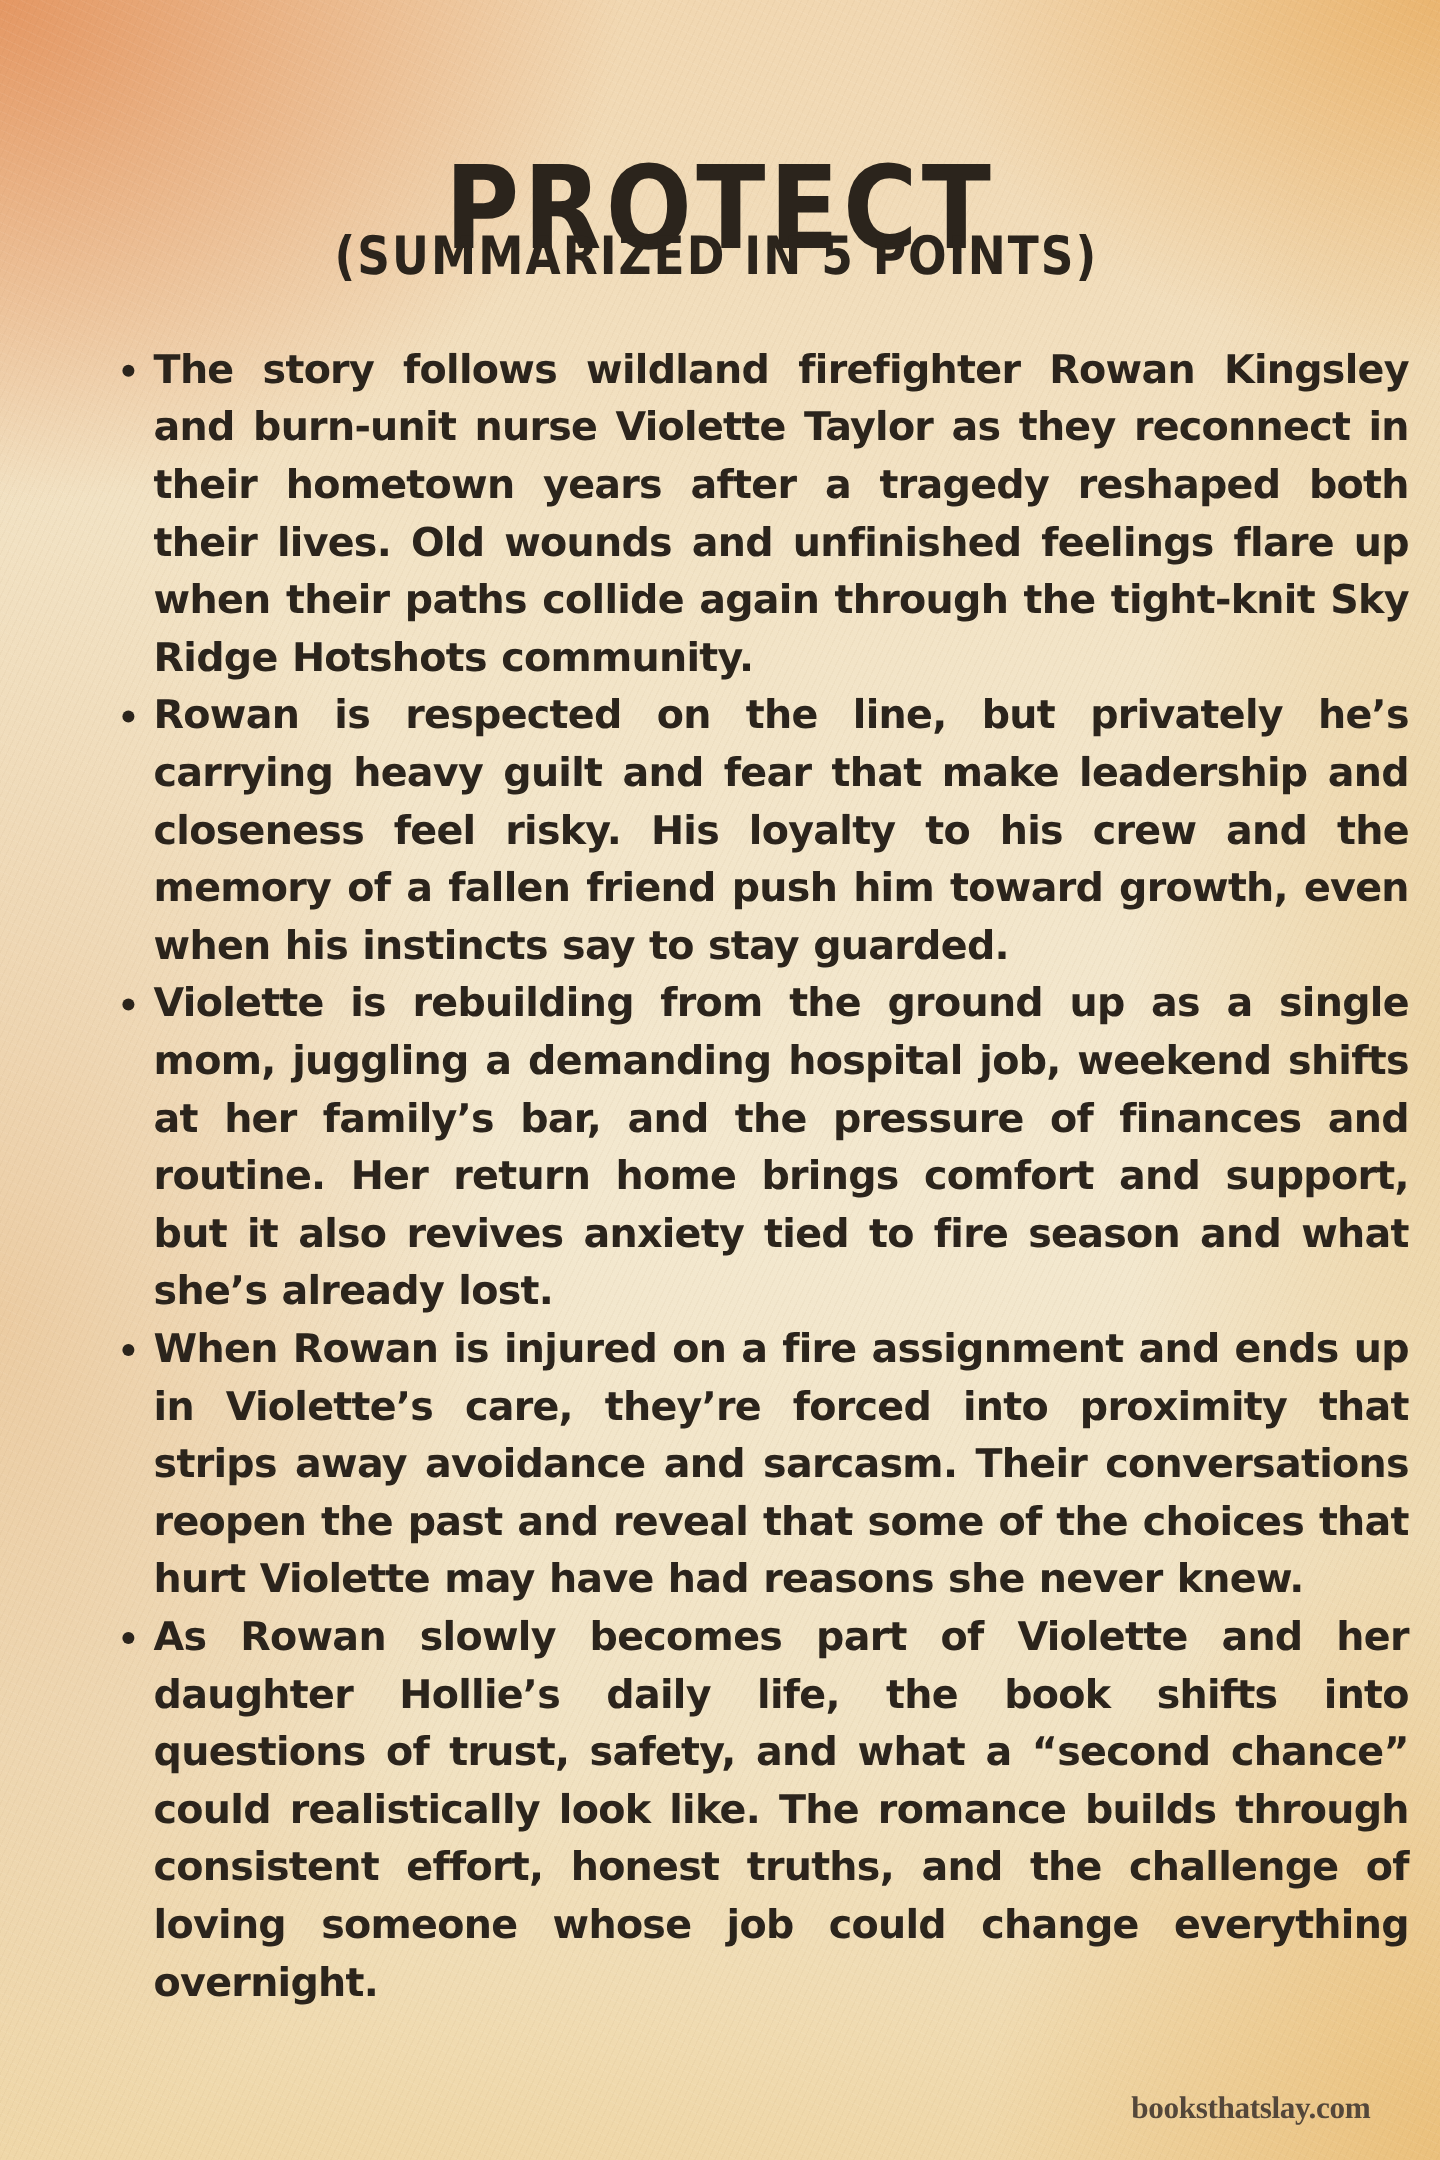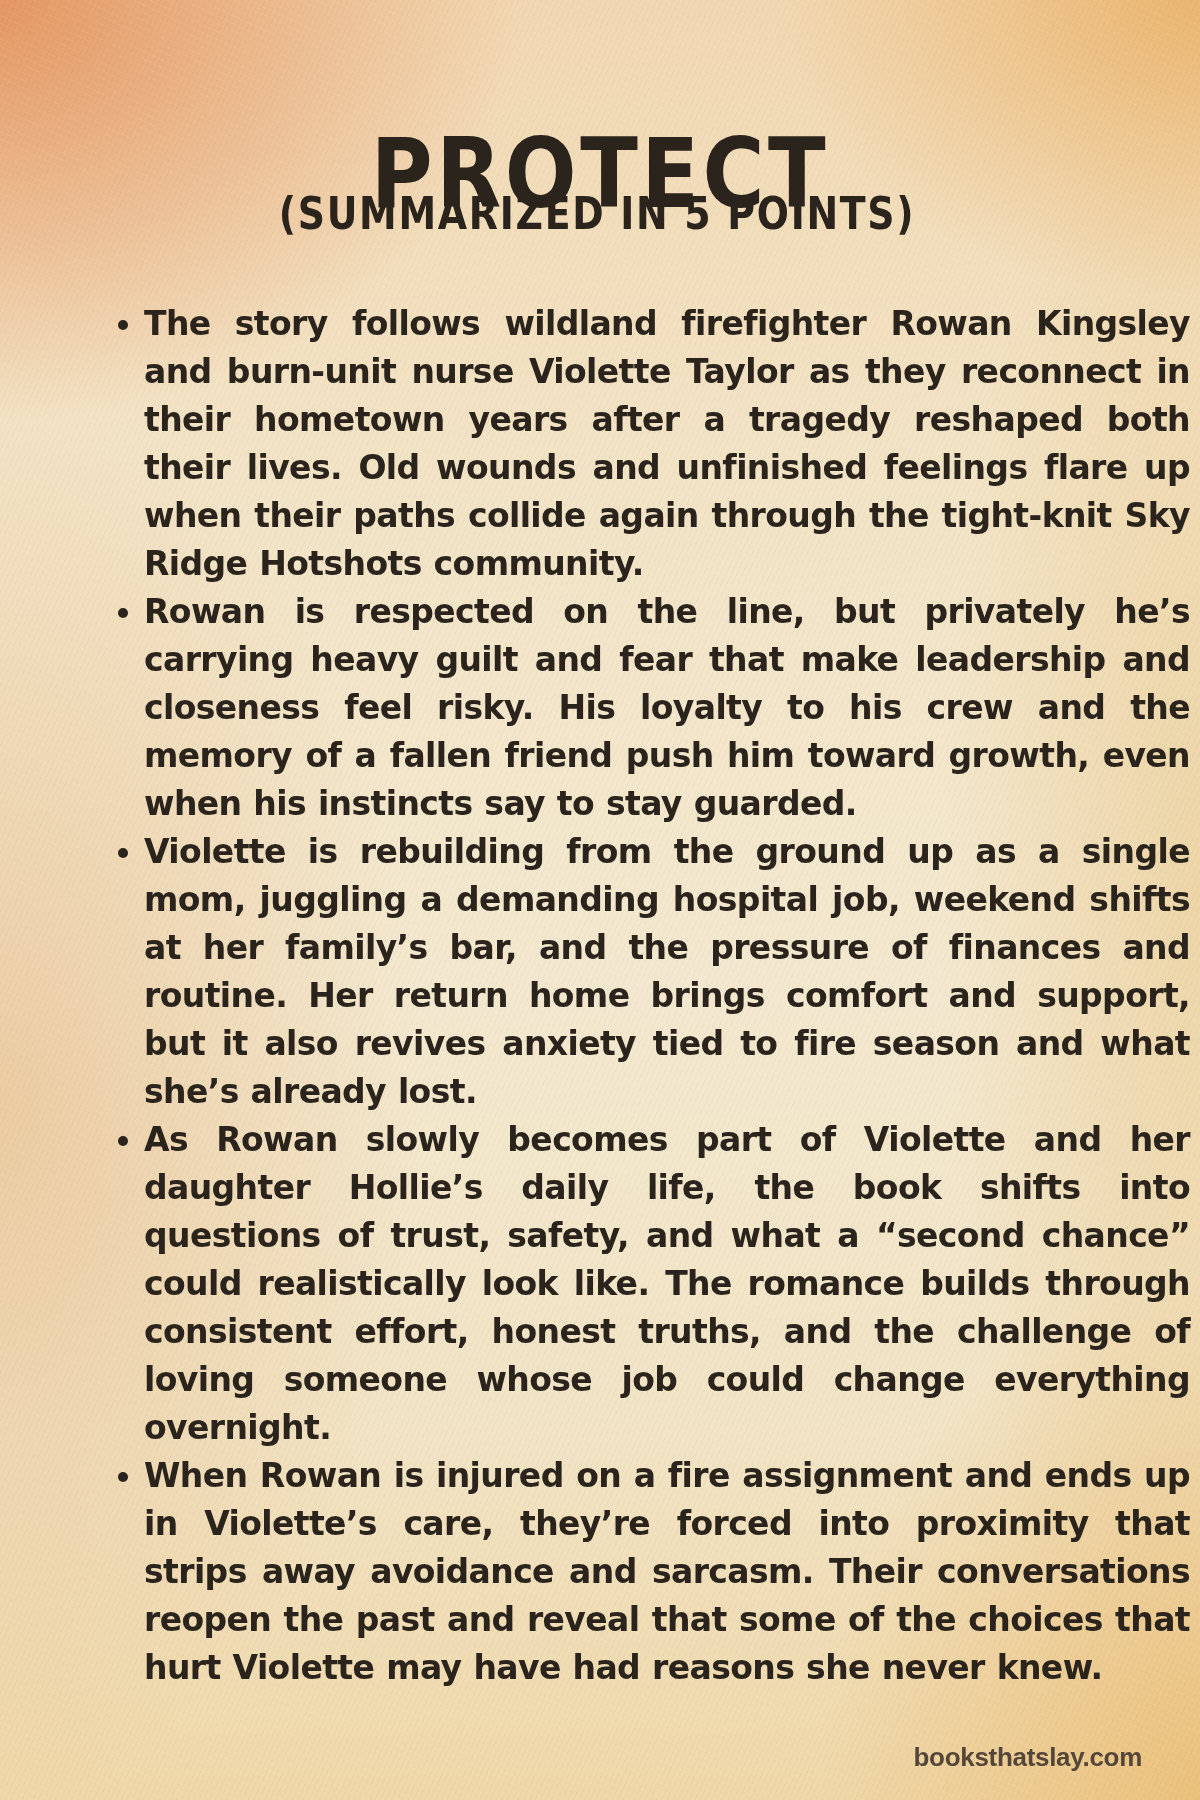--- a/index.html
+++ b/index.html
@@ -51,21 +51,21 @@
       letter-spacing: 2px;
       transform: scaleX(0.86);
       margin-left: -6px;
       color: #2b241c;
     }
     .points {
       position: absolute;
       left: 96px;
       top: 284px;
       width: 1046px;
-      margin: 16px;
+      margin: 0;
       padding: 0 0 0 32px;
       list-style: none;
     }
     .point {
       position: relative;
       font-family: "DejaVu Sans", sans-serif;
       font-weight: bold;
       font-size: 33px;
       line-height: 48px;
       text-align: justify;
@@ -79,21 +79,21 @@
       top: 20px;
       width: 10px;
       height: 10px;
       border-radius: 50%;
       background: #2b241c;
     }
     .footer {
       position: absolute;
       right: 58px;
       top: 1742px;
-      font-family: Liberation Sans, sans-serif;
+      font-family: Liberation Serif, serif;
       font-weight: bold;
       font-size: 26px;
       color: #54473a;
       letter-spacing: -0.3px;
     }
   </style>
 </head>
 <body>
 
 <div class="texture"></div>
@@ -109,21 +109,21 @@
   <li class="point">
     <span class="bullet"></span>
     <span>Rowan is respected on the line, but privately he’s carrying heavy guilt and fear that make leadership and closeness feel risky. His loyalty to his crew and the memory of a fallen friend push him toward growth, even when his instincts say to stay guarded.</span>
   </li>
   <li class="point">
     <span class="bullet"></span>
     <span>Violette is rebuilding from the ground up as a single mom, juggling a demanding hospital job, weekend shifts at her family’s bar, and the pressure of finances and routine. Her return home brings comfort and support, but it also revives anxiety tied to fire season and what she’s already lost.</span>
   </li>
   <li class="point">
     <span class="bullet"></span>
-    <span>As Rowan slowly becomes part of Violette and her daughter Hollie’s daily life, the book shifts into questions of trust, safety, and what a “second chance” could realistically look like. The romance builds through consistent effort, honest truths, and the challenge of loving someone whose job could change everything overnight.</span>
+    <span>When Rowan is injured on a fire assignment and ends up in Violette’s care, they’re forced into proximity that strips away avoidance and sarcasm. Their conversations reopen the past and reveal that some of the choices that hurt Violette may have had reasons she never knew.</span>
   </li>
   <li class="point">
     <span class="bullet"></span>
-    <span>When Rowan is injured on a fire assignment and ends up in Violette’s care, they’re forced into proximity that strips away avoidance and sarcasm. Their conversations reopen the past and reveal that some of the choices that hurt Violette may have had reasons she never knew.</span>
+    <span>As Rowan slowly becomes part of Violette and her daughter Hollie’s daily life, the book shifts into questions of trust, safety, and what a “second chance” could realistically look like. The romance builds through consistent effort, honest truths, and the challenge of loving someone whose job could change everything overnight.</span>
   </li>
 </ul>
 
 <div class="footer">booksthatslay.com</div>
 
 </body></html>

